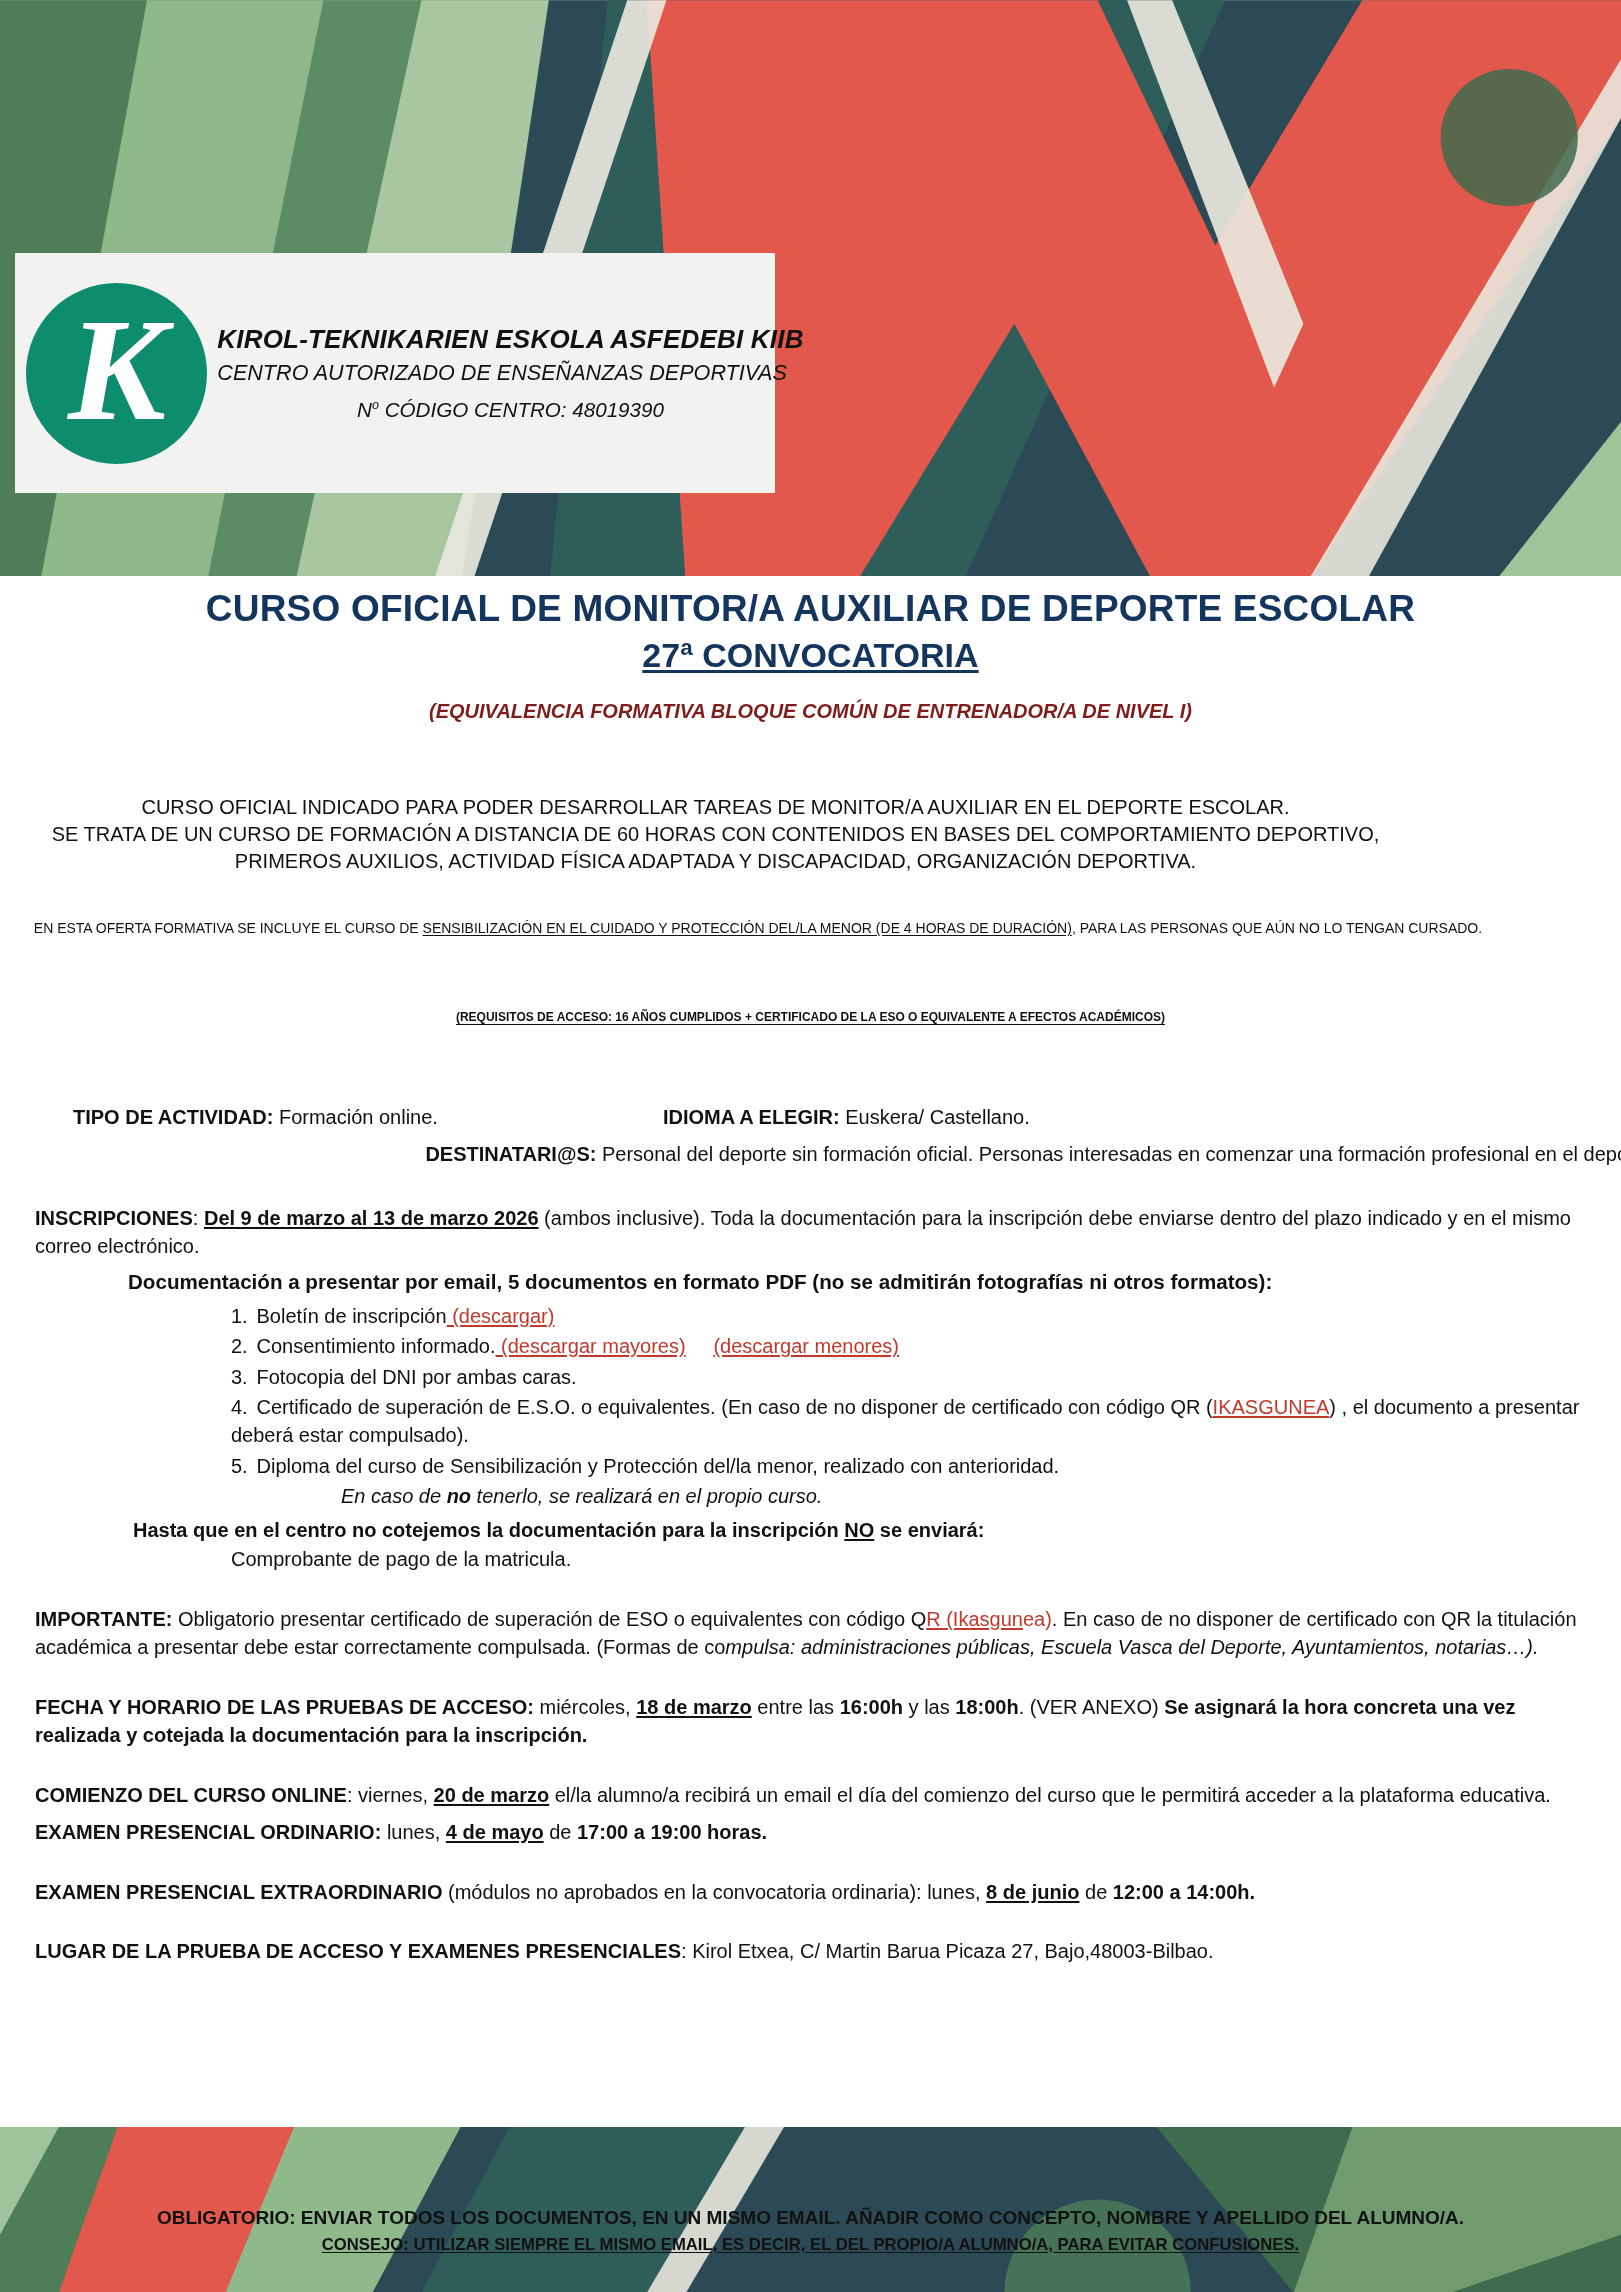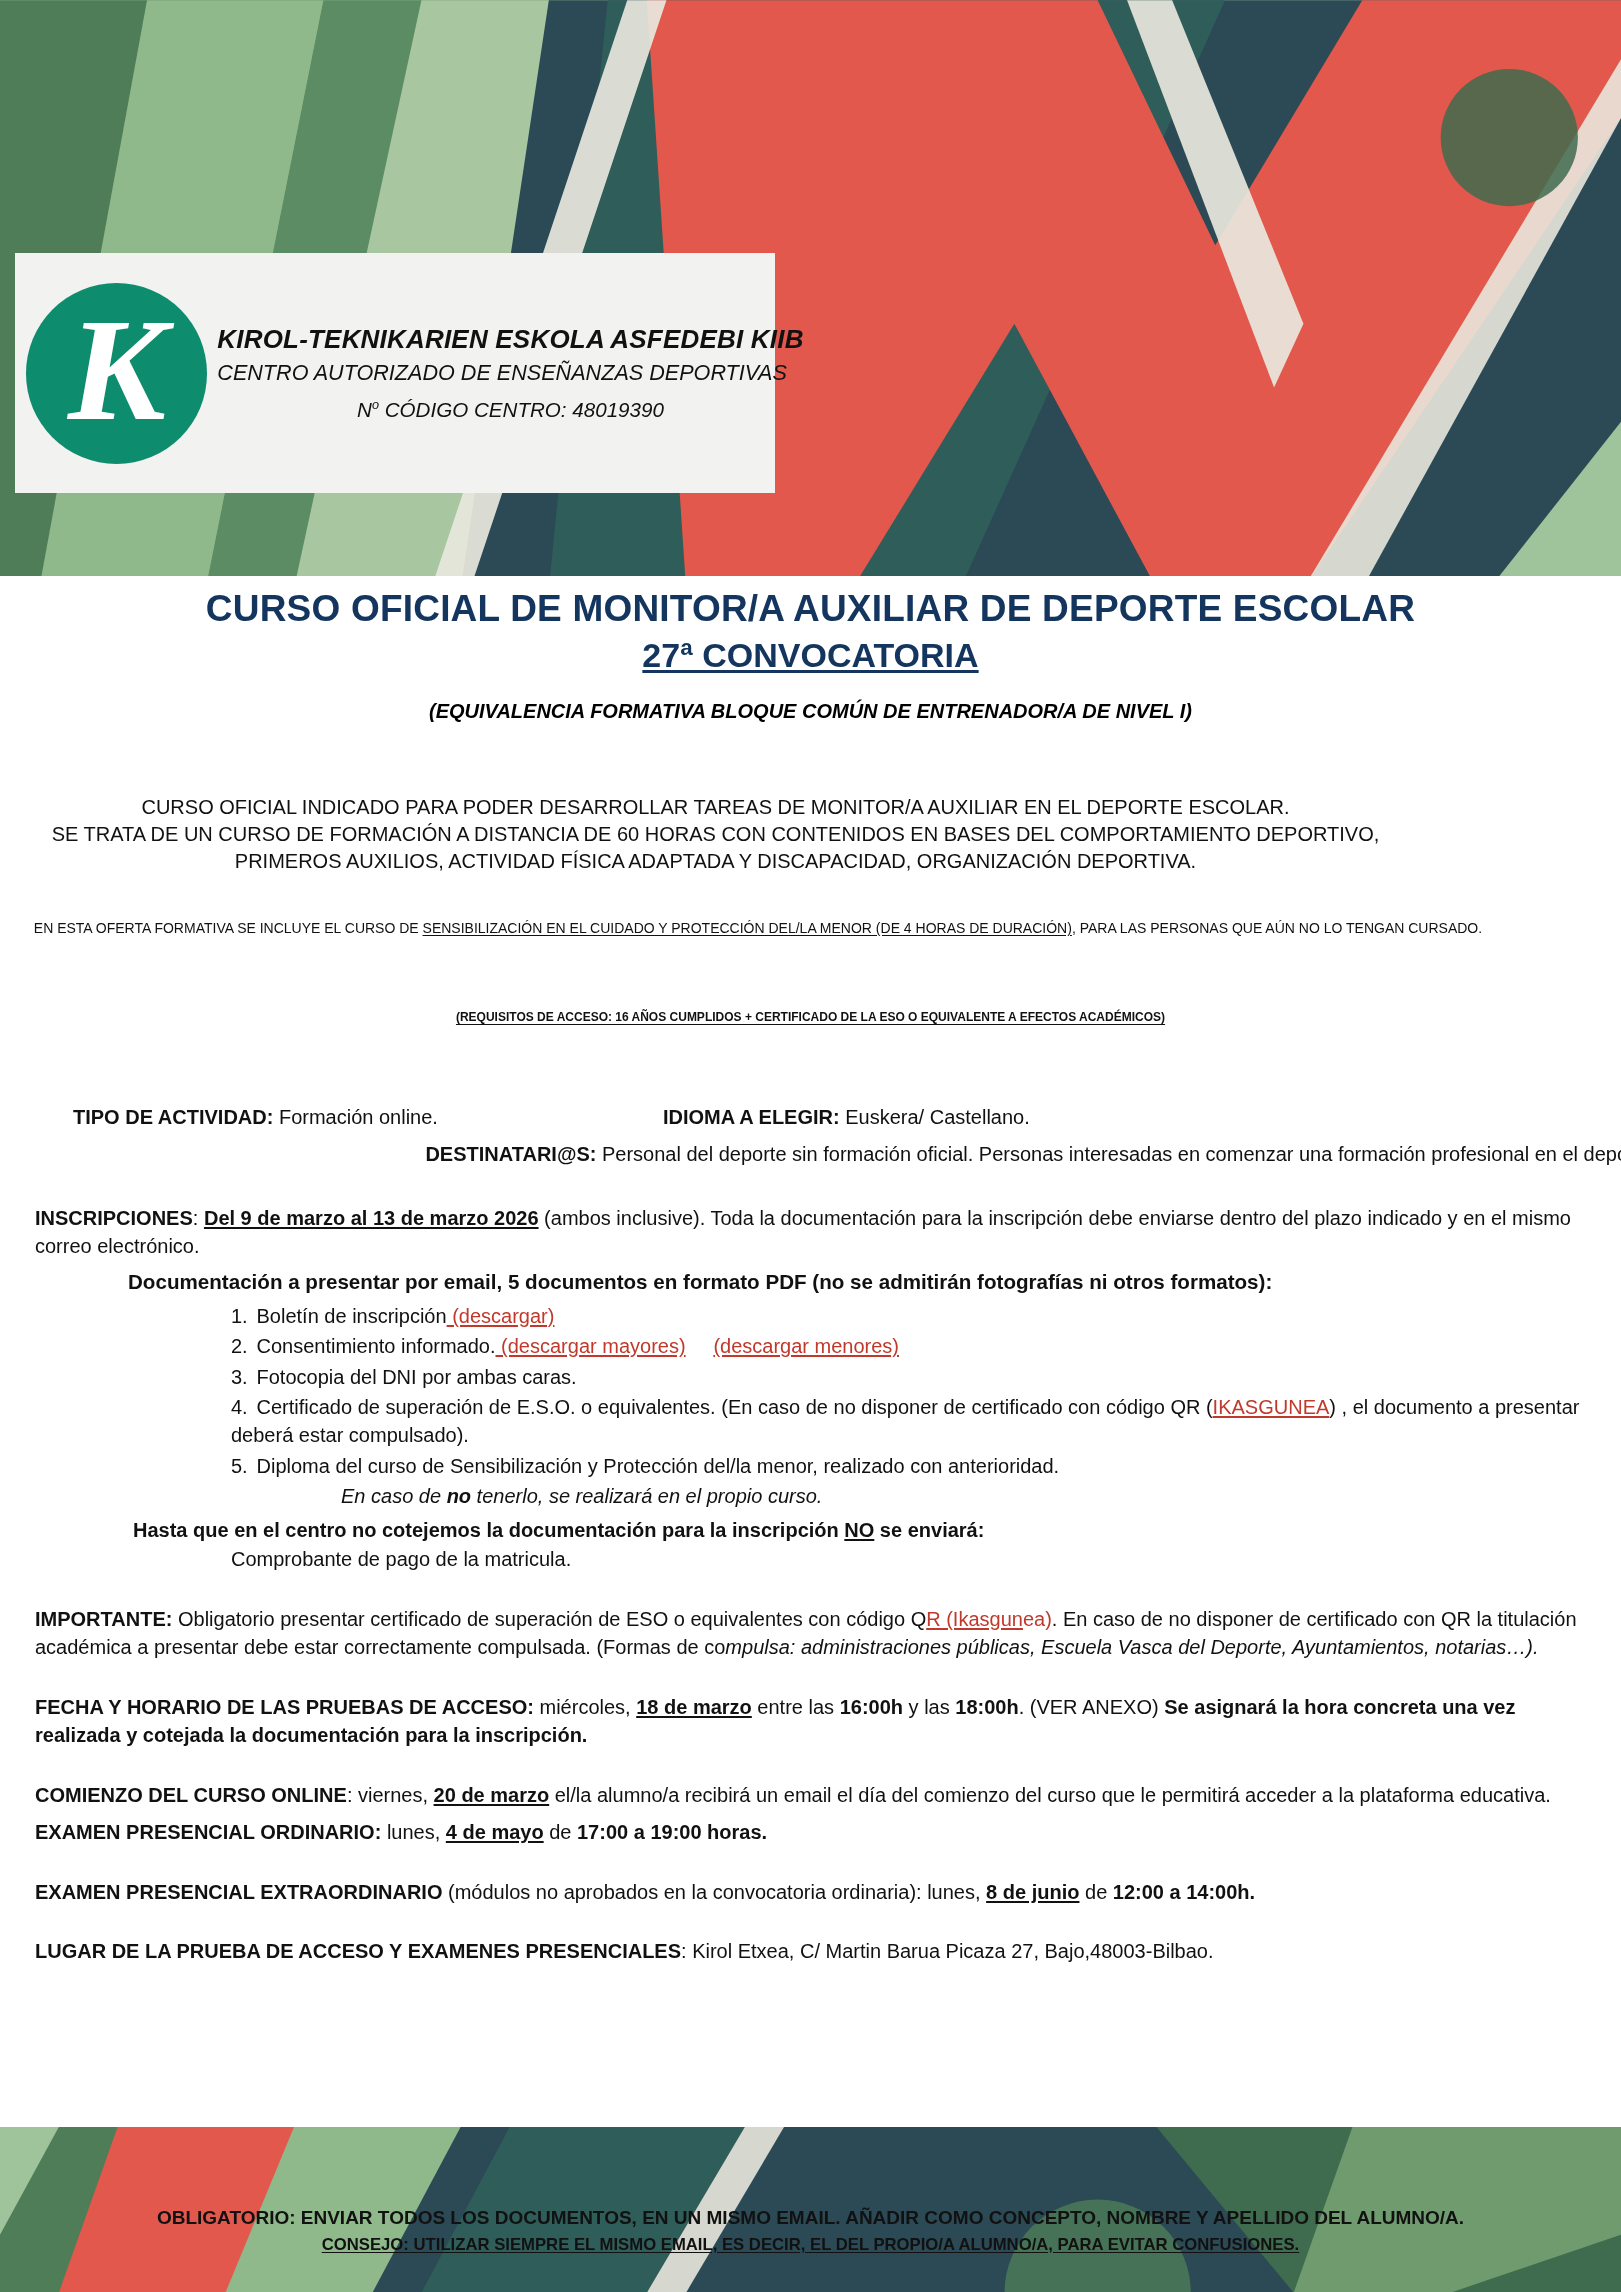--- a/index.html
+++ b/index.html
@@ -63,21 +63,21 @@
     position:absolute;left:0;top:588px;width:1621px;text-align:center;
   }
   .h-main{
     color:#14355e;font-size:37px;font-weight:bold;letter-spacing:0.2px;text-align:center;
   }
   .h-sub{
     color:#14355e;font-size:34px;font-weight:bold;margin-top:5.9px;
     text-decoration:underline;text-underline-offset:2.9px;
   }
   .h-equiv{
-    font-size:20px;font-weight:bold;font-style:italic;color:#000000;margin-top:25.5px;
+    font-size:20px;font-weight:bold;font-style:italic;color:#7f1d1d;margin-top:25.5px;
   }
 
   .intro{
     position:absolute;left:0;top:794px;width:1431px;text-align:center;
     font-size:20px;line-height:1.35;color:#111;
   }
   .intro .line{display:block;}
   .intro2{
     position:absolute;left:0;top:919px;width:1496px;text-align:center;
     font-size:14px;line-height:1.38;color:#111;margin-left:10px;

